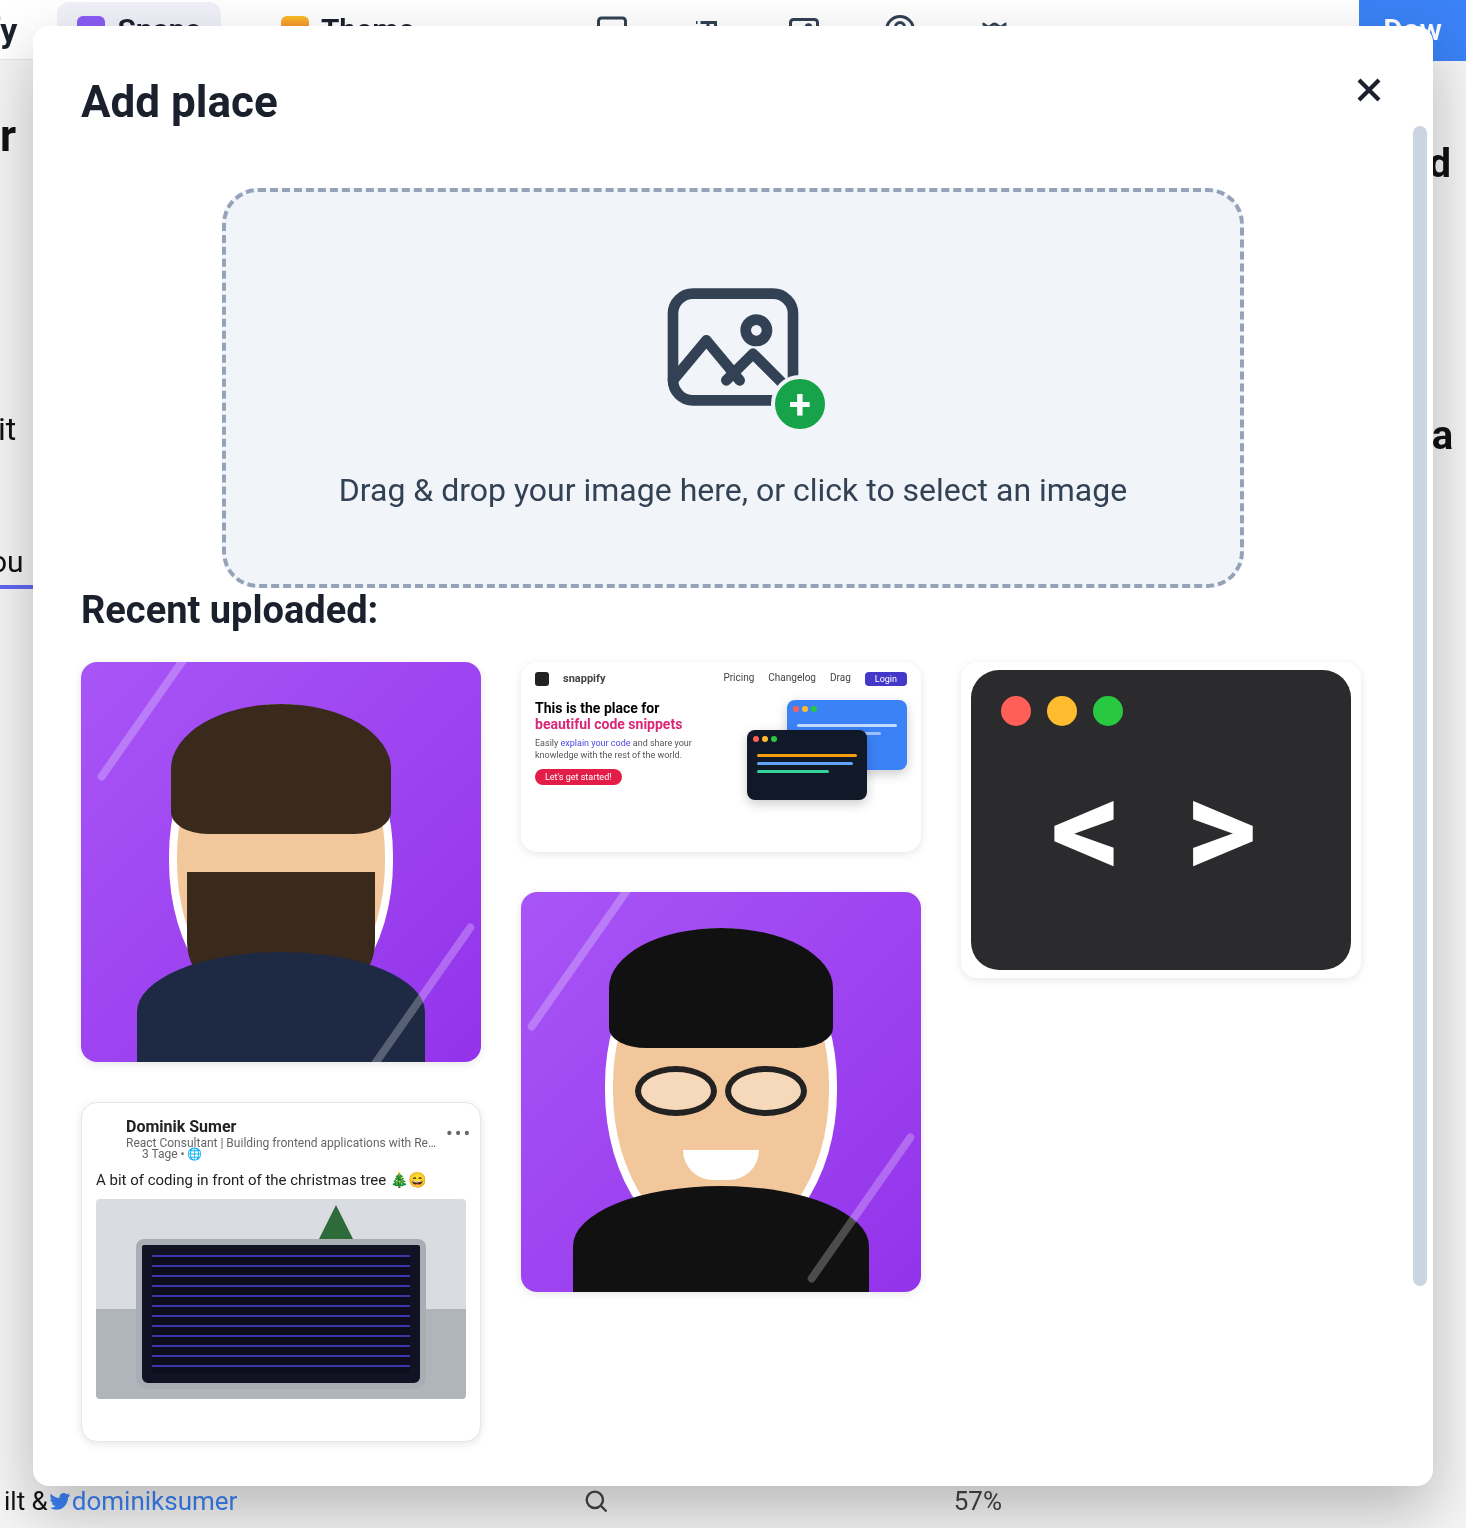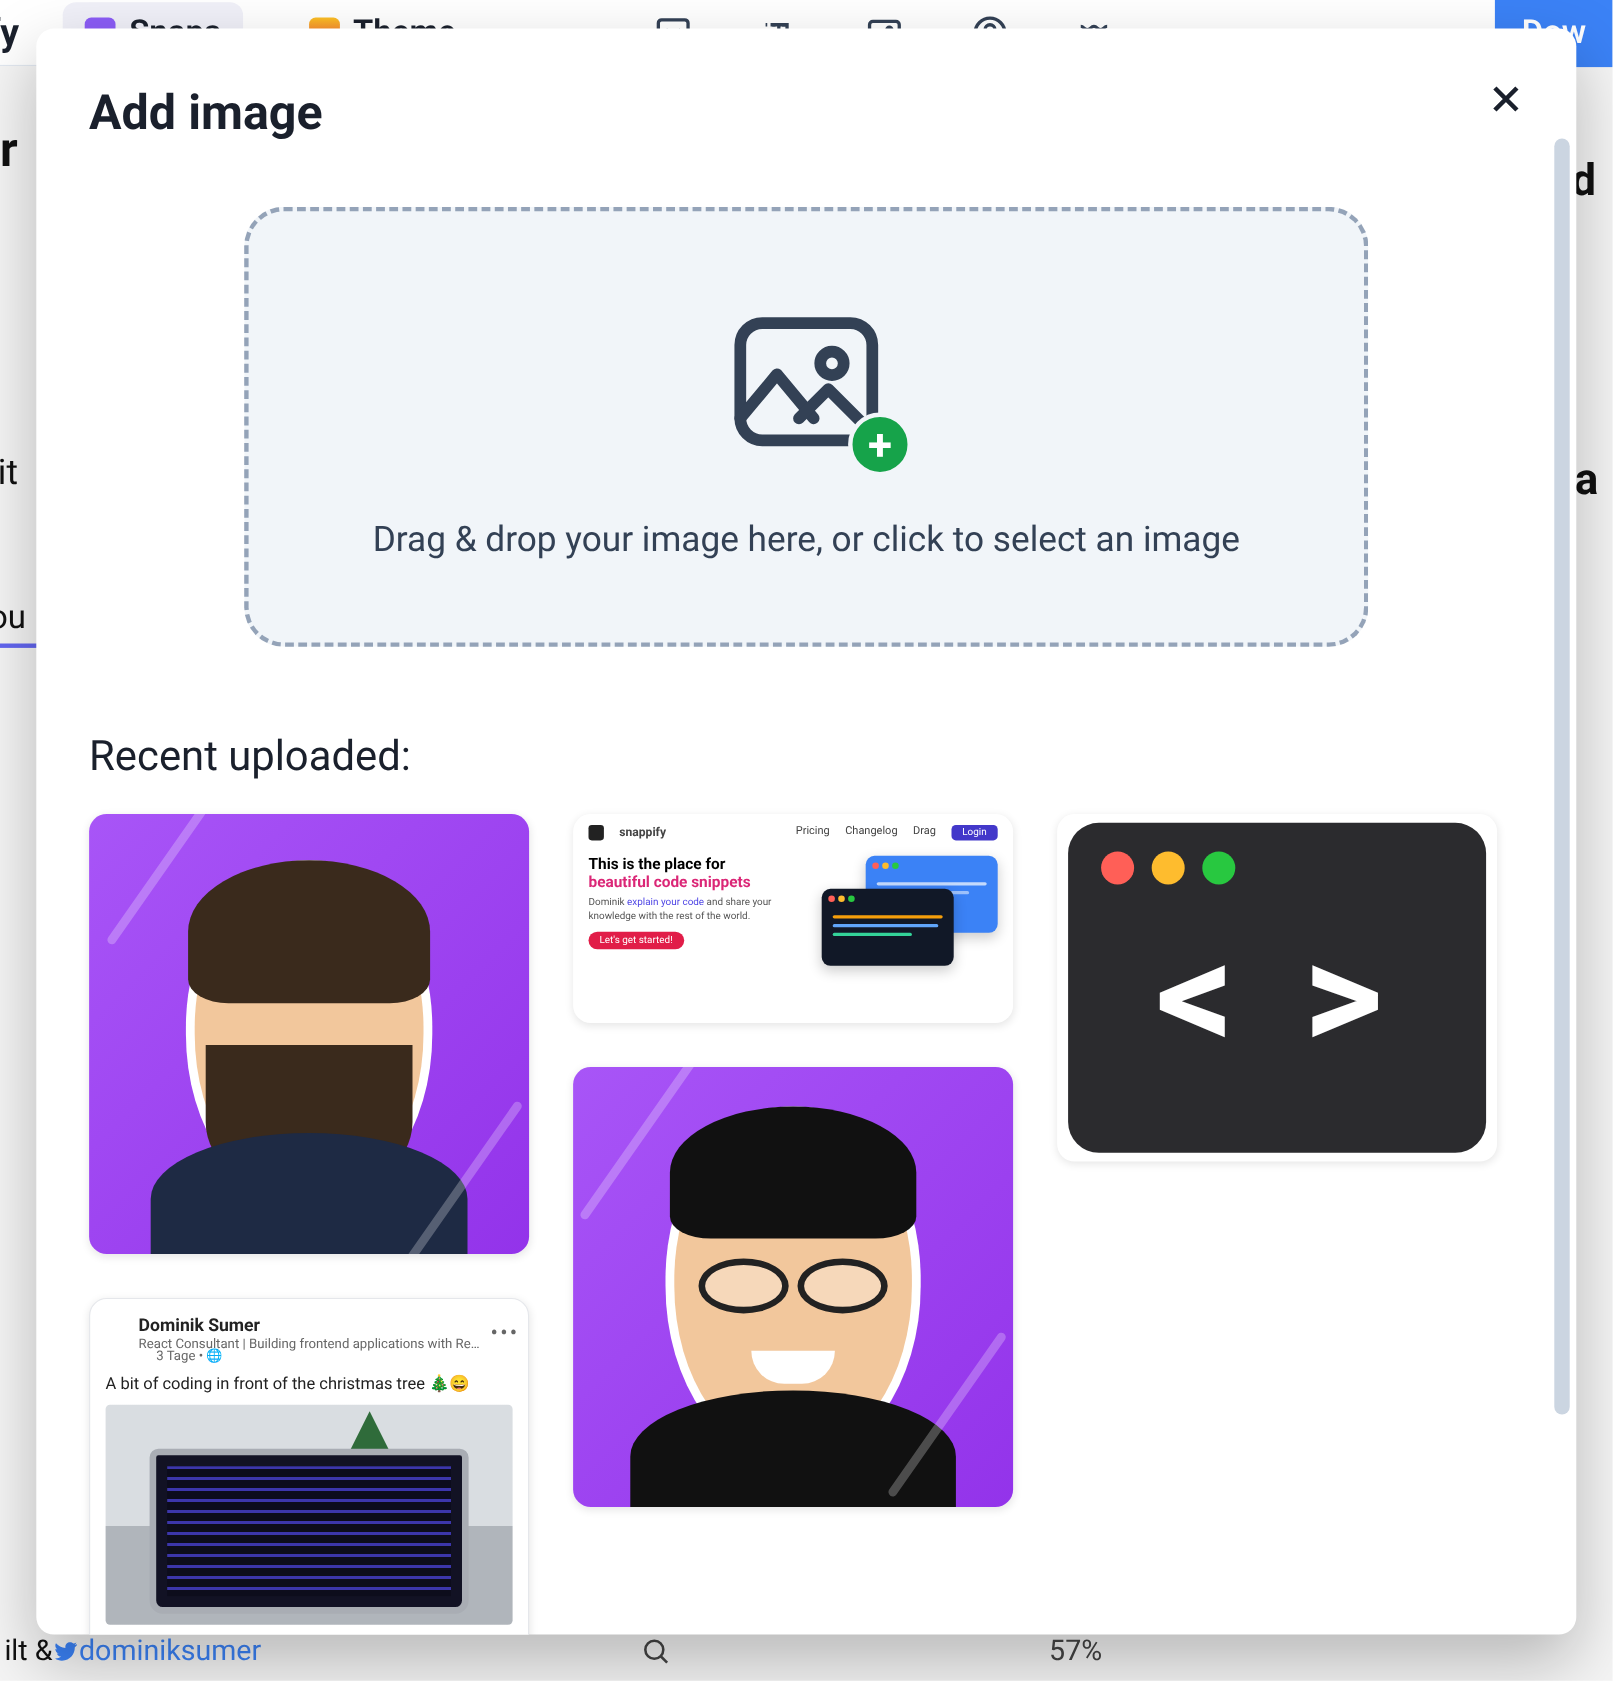--- a/index.html
+++ b/index.html
@@ -123,23 +123,22 @@
   color: #fff; font-size: 40px; font-weight: 700;
   border: 4px solid #f1f5f9;
 }
 .dz-text {
   margin-top: 44px;
   font-size: 32px;
   color: #334155;
 }
 
 .recent-title {
-  margin-top: 78px;
   font-size: 38px;
-  font-weight: 400;
+  font-weight: 700;
   color: #1a202c;
 }
 
 .recent-grid {
   margin-top: 30px;
   display: flex;
   gap: 40px;
   align-items: flex-start;
 }
 .col { display: flex; flex-direction: column; gap: 40px; width: 400px; }
@@ -335,21 +334,21 @@
     <svg width="28" height="28" viewBox="0 0 24 24" fill="none" stroke="#444" stroke-width="2" style="margin-left:auto">
         <circle cx="11" cy="11" r="7"></circle>
         <path d="M21 21l-5-5"></path>
       </svg>
     <span class="pct">57%</span>
   </div>
 </div>
 
 <div class="overlay">
   <div class="modal">
-    <h1 class="modal-title">Add image</h1>
+    <h1 class="modal-title">Add place</h1>
     <button class="close-btn">
       <svg viewBox="0 0 24 24" fill="none" stroke="currentColor" stroke-width="2.5">
           <path d="M6 6l12 12M18 6L6 18"></path>
         </svg>
     </button>
 
     <div class="dropzone">
       <div class="dz-icon">
         <svg viewBox="0 0 24 24" fill="none" stroke="currentColor" stroke-width="1.6" stroke-linecap="round" stroke-linejoin="round">
           <rect x="3" y="4" width="18" height="16" rx="3"></rect>
@@ -403,21 +402,21 @@
             <span>Pricing</span>
             <span>Changelog</span>
             <span>Drag</span>
             <span class="login">Login</span>
           </div>
           <div class="hero">
             <div class="hero-l">
               <div class="h1">This is the place for</div>
               <div class="h1b">beautiful code snippets</div>
               <div class="p">
-                <span>Dominik </span><span class="lk">explain your code</span><span> and share your knowledge with the rest of the world.</span>
+                <span>Easily </span><span class="lk">explain your code</span><span> and share your knowledge with the rest of the world.</span>
               </div>
               <span class="cta">Let's get started!</span>
             </div>
             <div class="cards">
               <div class="card card1">
                 <div class="dots3">
                     <span style="background:#ff5f57"></span>
                     <span style="background:#febc2e"></span>
                     <span style="background:#28c840"></span>
                   </div>

